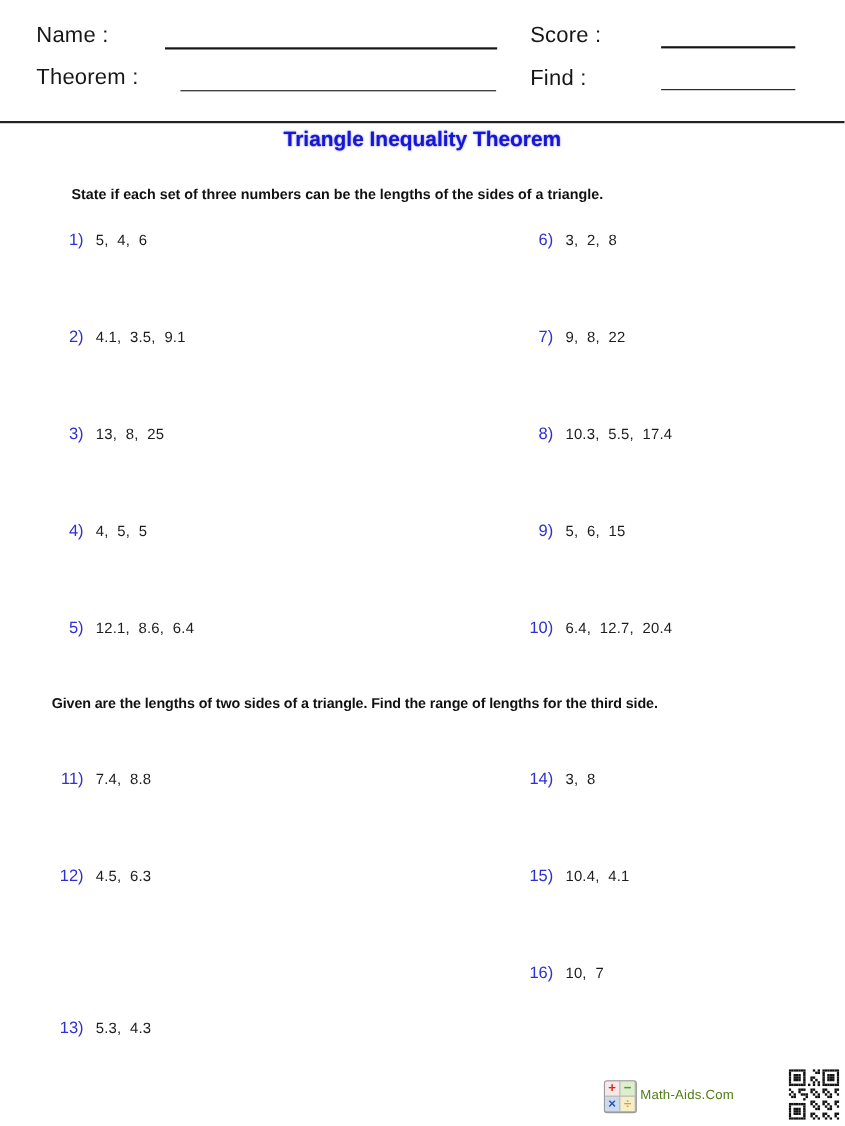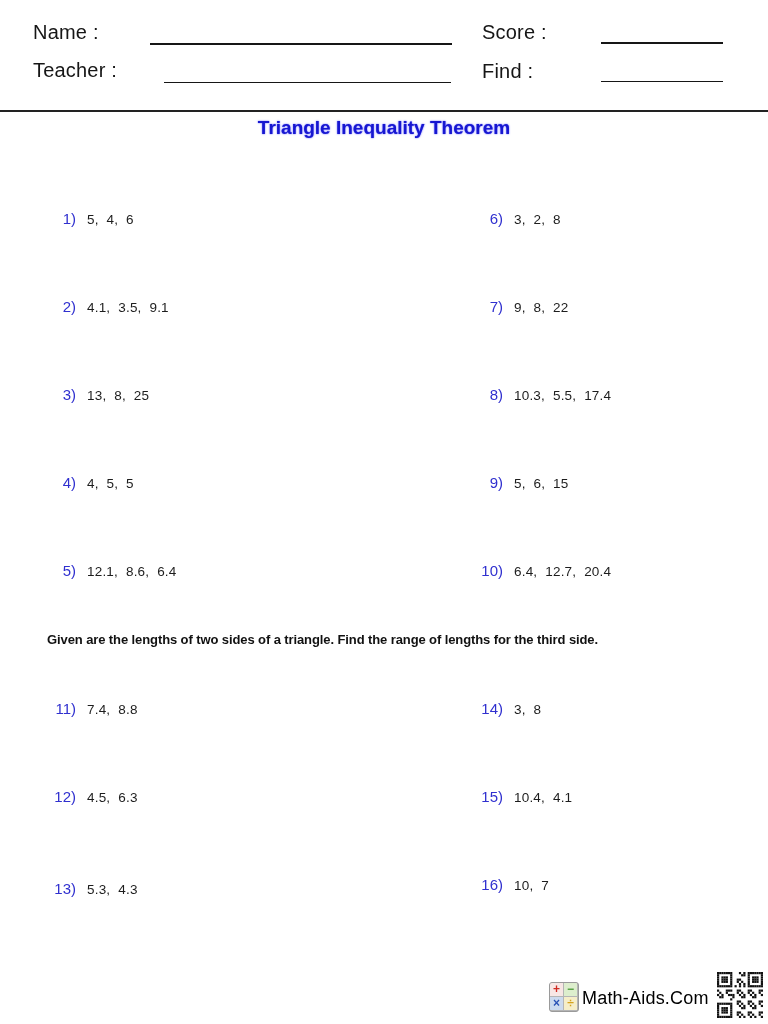--- a/index.html
+++ b/index.html
@@ -33,42 +33,43 @@
   .logo{
     position:absolute;left:549px;top:982px;width:28px;height:28px;
     display:grid;grid-template-columns:13px 13px;grid-template-rows:13px 13px;gap:1px;
     background:#b5b5b5;border:1px solid #9a9a9a;border-radius:3px;overflow:hidden;
   }
   .lc{display:flex;align-items:center;justify-content:center;font-size:12px;font-weight:bold;line-height:13px;}
   .lc-plus{background:#f8e7e5;color:#cf2a22;}
   .lc-minus{background:#ddeecd;color:#4d9b38;}
   .lc-times{background:#ccdaee;color:#2a52b5;}
   .lc-divide{background:#f6eec8;color:#d6a31c;}
-  .brand{position:absolute;left:582px;top:988px;font-size:18px;color:#000000;letter-spacing:.2px;}
+  .brand{position:absolute;left:582px;top:988px;font-size:12px;color:#4d7c0f;letter-spacing:.2px;}
   .qr{position:absolute;left:717px;top:972px;width:46px;height:46px;fill:#111;}
 </style>
 </head>
 <body>
 
 <div class="page">
 
   <span class="hlabel" style="left:33px;top:21px;">Name :</span>
-  <span class="hlabel" style="left:33px;top:59px;">Teacher :</span>
+  <span class="hlabel" style="left:33px;top:59px;">Theorem :</span>
   <span class="hlabel" style="left:482px;top:21px;">Score :</span>
   <span class="hlabel" style="left:482px;top:60px;">Find :</span>
 
   <div class="hline" style="left:150px;top:43px;width:302px;"></div>
   <div class="hline thin" style="left:164px;top:82px;width:287px;"></div>
   <div class="hline" style="left:601px;top:42px;width:122px;"></div>
   <div class="hline thin" style="left:601px;top:81px;width:122px;"></div>
 
   <div class="rule"></div>
 
   <h1 class="title">Triangle Inequality Theorem</h1>
 
+  <div class="instr instr1">State if each set of three numbers can be the lengths of the sides of a triangle.</div>
 
   <div class="prob col-l" style="top:211px;">
     <span class="pnum">1)</span>
     <span class="pval">5,  4,  6</span>
   </div>
   <div class="prob col-l" style="top:299px;">
     <span class="pnum">2)</span>
     <span class="pval">4.1,  3.5,  9.1</span>
   </div>
   <div class="prob col-l" style="top:387px;">
@@ -107,21 +108,21 @@
   <div class="instr instr2">Given are the lengths of two sides of a triangle. Find the range of lengths for the third side.</div>
 
   <div class="prob col-l" style="top:701px;">
     <span class="pnum">11)</span>
     <span class="pval">7.4,  8.8</span>
   </div>
   <div class="prob col-l" style="top:789px;">
     <span class="pnum">12)</span>
     <span class="pval">4.5,  6.3</span>
   </div>
-  <div class="prob col-l" style="top:881px;">
+  <div class="prob col-l" style="top:927px;align-items:center;">
     <span class="pnum">13)</span>
     <span class="pval">5.3,  4.3</span>
   </div>
   <div class="prob col-r" style="top:701px;">
     <span class="pnum">14)</span>
     <span class="pval">3,  8</span>
   </div>
   <div class="prob col-r" style="top:789px;">
     <span class="pnum">15)</span>
     <span class="pval">10.4,  4.1</span>

